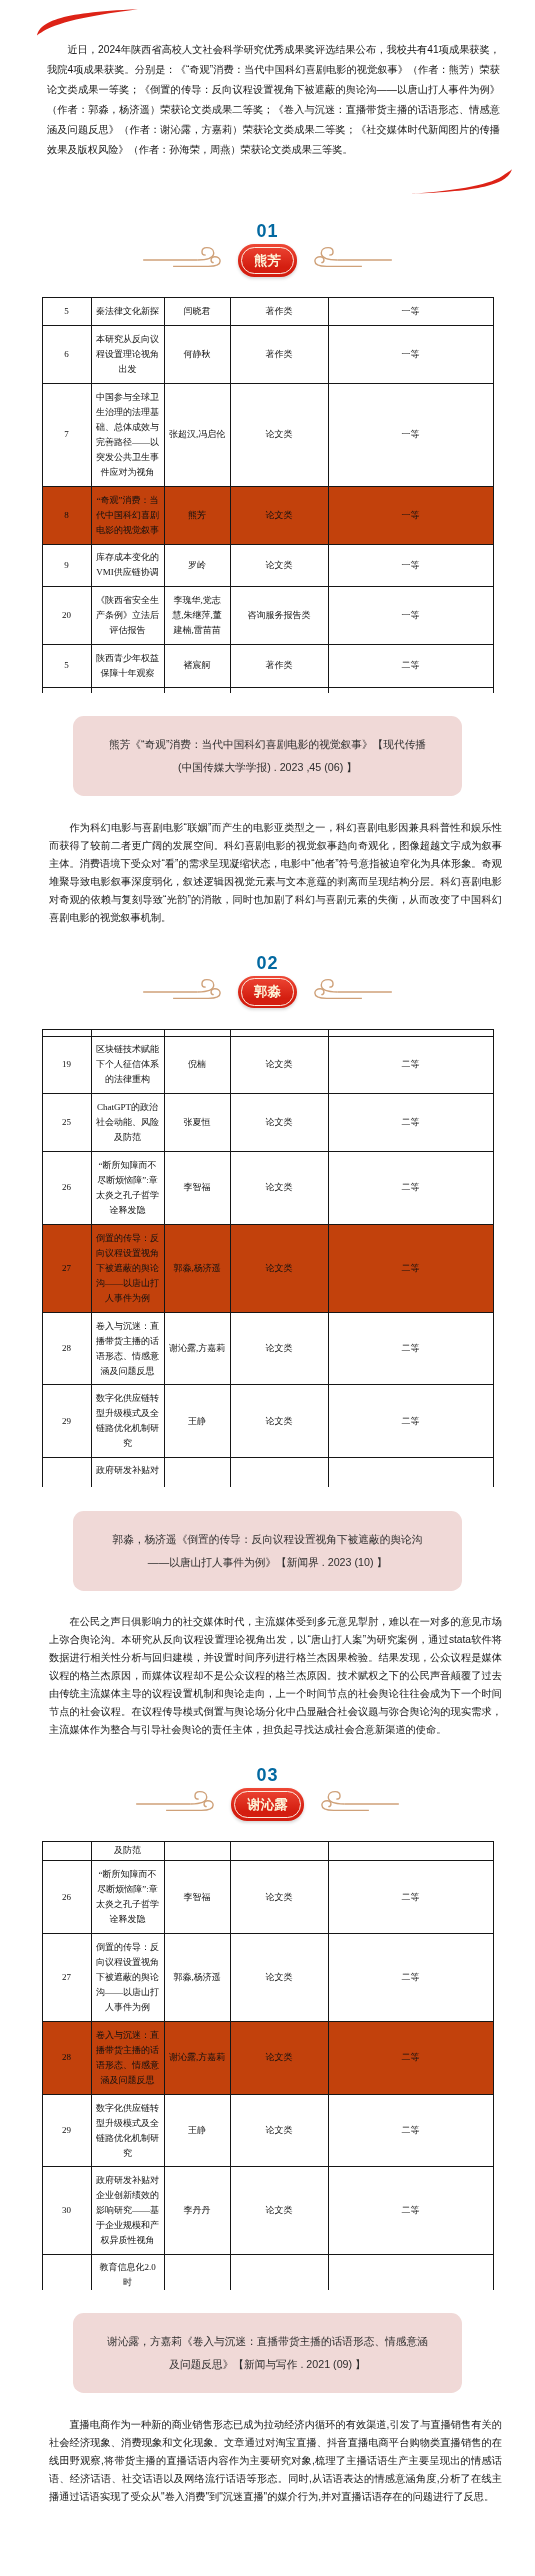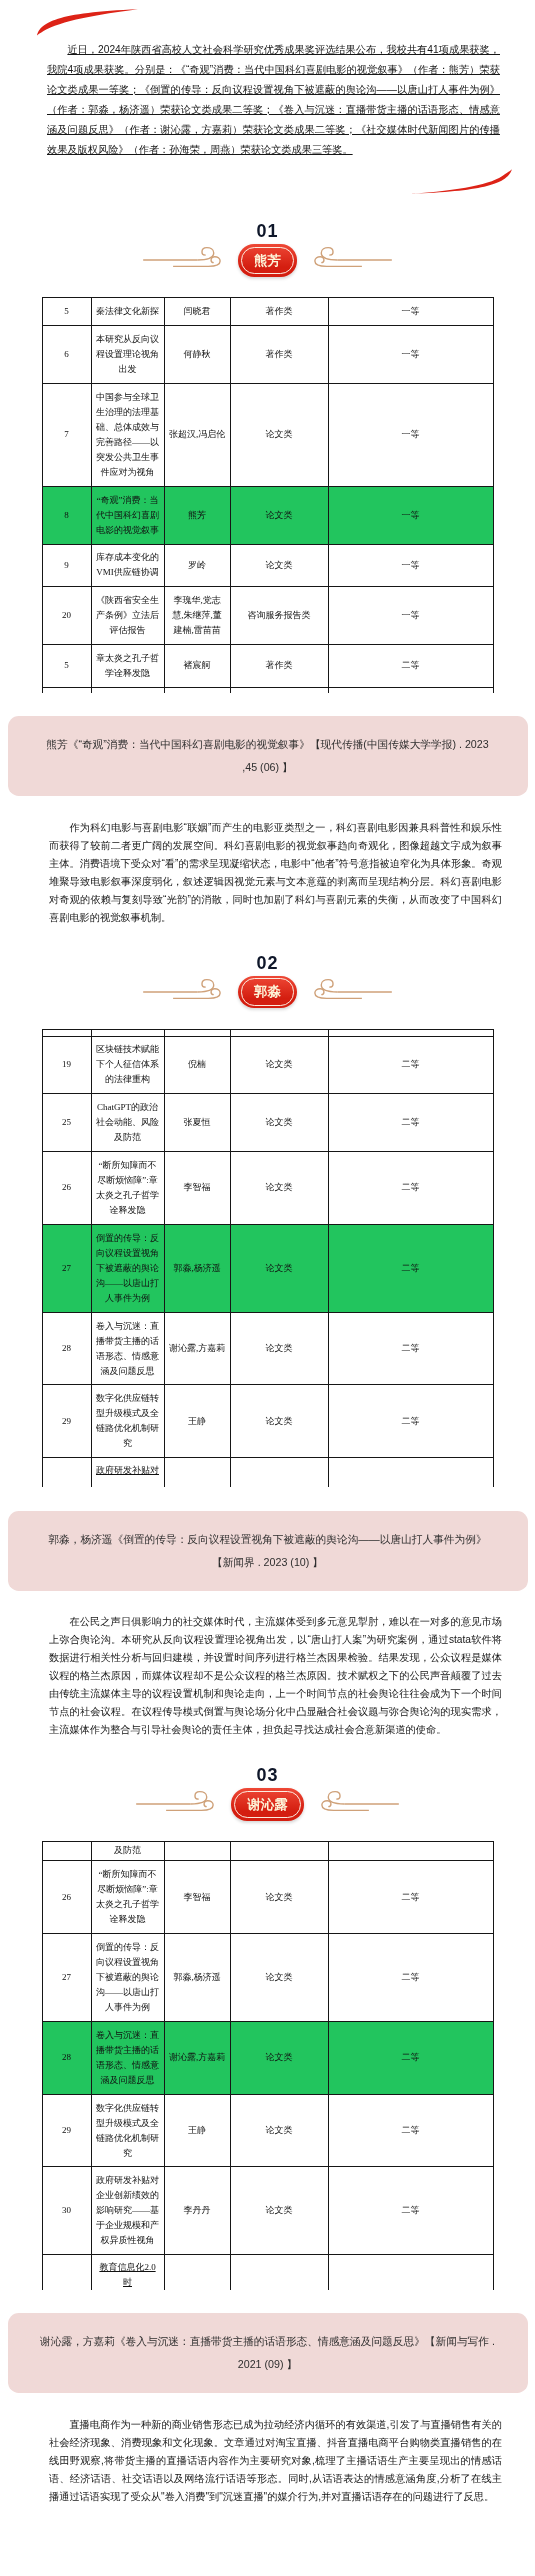--- a/index.html
+++ b/index.html
@@ -5,48 +5,48 @@
   html,body{margin:0;padding:0;background:#ffffff;}
   body{width:535px;font-family:"Liberation Sans",sans-serif;color:#1b1b1b;}
   .page{position:relative;width:535px;overflow:hidden;background:#fff;}
 
   
   .swoosh-top{display:block;margin:7.5px 0 0 36px;width:103px;height:28px;}
   .swoosh-right{display:block;margin:8.6px 22.5px 0 auto;width:105px;height:27px;}
   .swoosh-fill{fill:#dd2317;}
 
   
-  .intro{margin:4.3px 35px 0 47px;font-size:10.2px;line-height:20px;text-align:justify;text-indent:2em;color:#161616;text-decoration:underline;}
+  .intro{margin:4.3px 35px 0 47px;font-size:10.2px;line-height:20px;text-align:justify;text-indent:2em;color:#161616;}
   .abstract{margin:22.5px 33px 0 49px;font-size:10.2px;line-height:18px;text-align:justify;text-indent:2em;color:#161616;}
 
   
-  .sec-num{text-align:center;color:#0f172a;font-size:18px;font-weight:bold;letter-spacing:1.1px;margin-top:26px;}
+  .sec-num{text-align:center;color:#0369a1;font-size:18px;font-weight:bold;letter-spacing:1.1px;margin-top:26px;}
   .badge-row{display:flex;align-items:center;justify-content:center;gap:6.4px;margin-top:2.1px;}
   .badge{position:relative;background:linear-gradient(180deg,#ee4836 0%,#d41e10 70%);color:#fdf4d8;
          font-size:13.4px;font-weight:bold;padding:9.6px 16px;border-radius:16px;line-height:1;
          box-shadow:0 1.6px 3.2px rgba(0,0,0,.18);}
   .badge::before{content:"";position:absolute;inset:2.7px;border:1.1px solid rgba(255,252,240,.92);border-radius:13.4px;pointer-events:none;}
   .orn{width:90px;height:31px;}
   .orn path{stroke:#cfa179;stroke-width:2.6;fill:none;}
   .orn-right{transform:scaleX(-1);}
 
   
   table.awards{border-collapse:collapse;margin:20.3px auto 0;width:451px;table-layout:fixed;
                font-family:"Liberation Serif",serif;font-size:9px;color:#101010;}
   table.awards td{border:1.1px solid #161616;text-align:center;vertical-align:middle;
                   padding:5.9px 4.3px;line-height:15px;word-break:break-all;}
-  tr.hl td{background:#22c55e;}
+  tr.hl td{background:#c2410c;}
   tr.sliver-top td{padding:0;height:5.9px;}
   tr.partial-top td{padding:1.1px 4.3px 3.2px;line-height:14px;margin-top:36px;}
-  tr.partial-bottom td{border-bottom:0;height:24.6px;padding:4.3px 4.3px 0;vertical-align:top;overflow:hidden;text-decoration:underline;}
+  tr.partial-bottom td{border-bottom:0;height:24.6px;padding:4.3px 4.3px 0;vertical-align:top;overflow:hidden;}
   tr.sliver-bottom td{border-bottom:0;padding:0;height:4.8px;}
   table.cut-bottom{border-bottom:0;}
 
   
-  .citation{width:520px;margin:23.5px auto 0;background:#f0d9d7;border-radius:10.7px;
+  .citation{width:389px;margin:23.5px auto 0;background:#f0d9d7;border-radius:10.7px;
             padding:17px 31px;box-sizing:border-box;text-align:center;
             font-size:10.7px;line-height:2.15;color:#2e2e2e;}
 </style>
 </head>
 <body>
 
 <div class="page">
 
   <svg class="swoosh-top" viewBox="0 0 192 52">
     <path class="swoosh-fill" d="M2 51 C8 27 38 8 190 2 C118 11 44 24 14 43 C8 47 4 49 2 51 Z"></path>
@@ -122,21 +122,21 @@
             </tr>
             <tr>
               <td>20</td>
               <td>《陕西省安全生产条例》立法后评估报告</td>
               <td>李瑰华,党志慧,朱继萍,董建楠,雷苗苗</td>
               <td>咨询服务报告类</td>
               <td>一等</td>
             </tr>
             <tr>
               <td>5</td>
-              <td>章太炎之孔子哲学诠释发隐</td>
+              <td>陕西青少年权益保障十年观察</td>
               <td>褚宸舸</td>
               <td>著作类</td>
               <td>二等</td>
             </tr>
             <tr class="sliver-bottom">
               <td></td>
               <td></td>
               <td></td>
               <td></td>
               <td></td>

